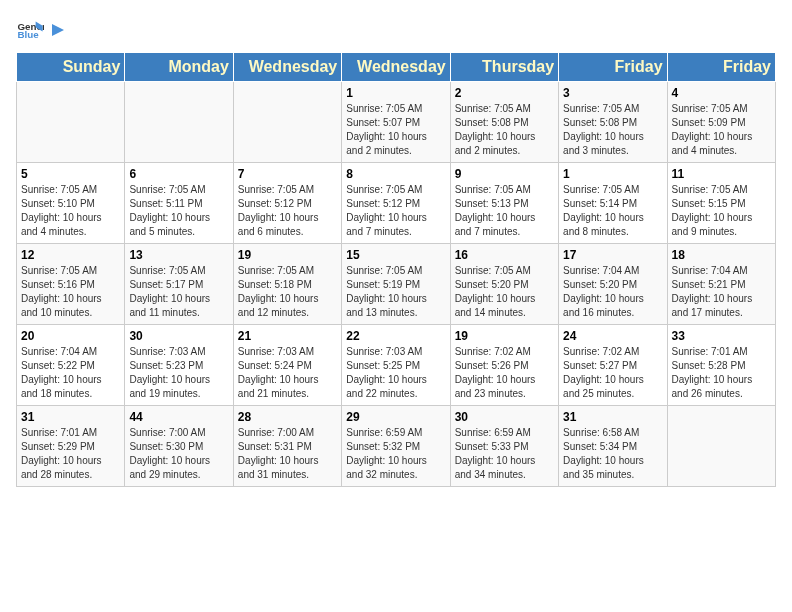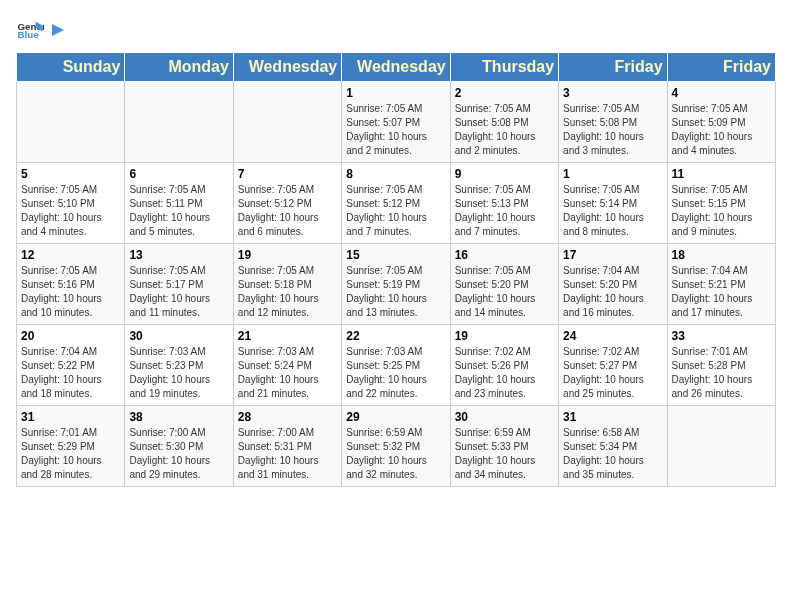--- a/index.html
+++ b/index.html
@@ -318,21 +318,21 @@
       </tr>
       <tr>
         <td>
           <span class="day-number">31</span>
           <div class="day-info" style="white-space: pre-line;">Sunrise: 7:01 AM
 Sunset: 5:29 PM
 Daylight: 10 hours
 and 28 minutes.</div>
         </td>
         <td>
-          <span class="day-number">38</span>
+          <span class="day-number">44</span>
           <div class="day-info" style="white-space: pre-line;">Sunrise: 7:00 AM
 Sunset: 5:30 PM
 Daylight: 10 hours
 and 29 minutes.</div>
         </td>
         <td>
           <span class="day-number">28</span>
           <div class="day-info" style="white-space: pre-line;">Sunrise: 7:00 AM
 Sunset: 5:31 PM
 Daylight: 10 hours

